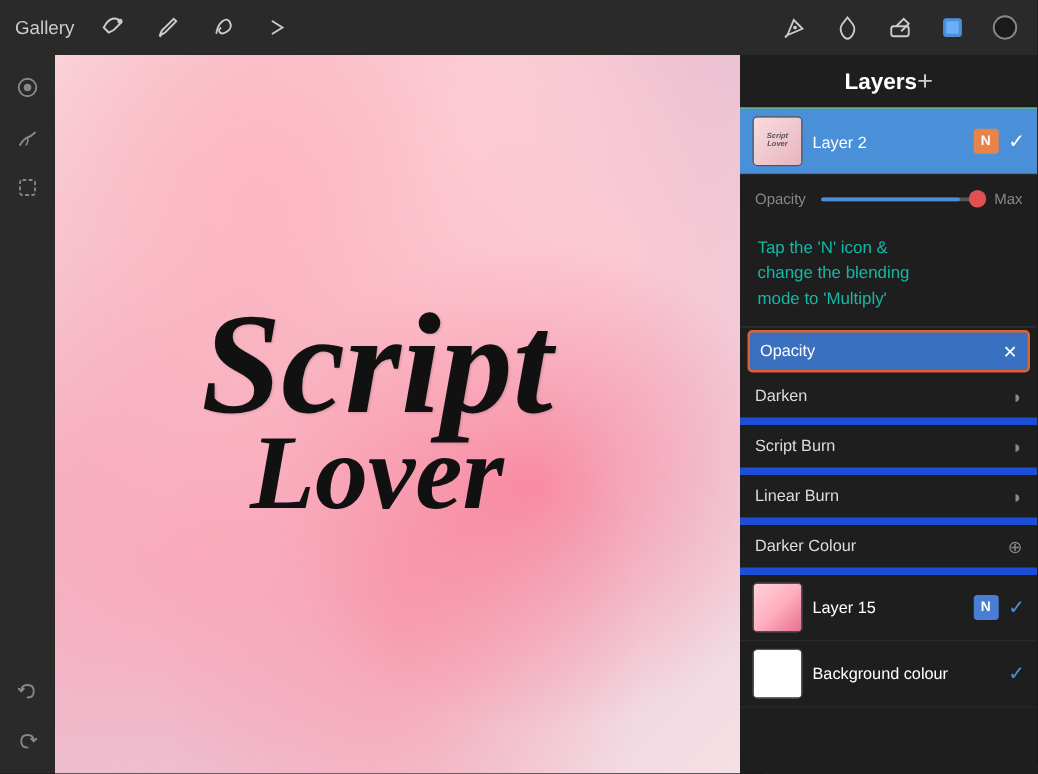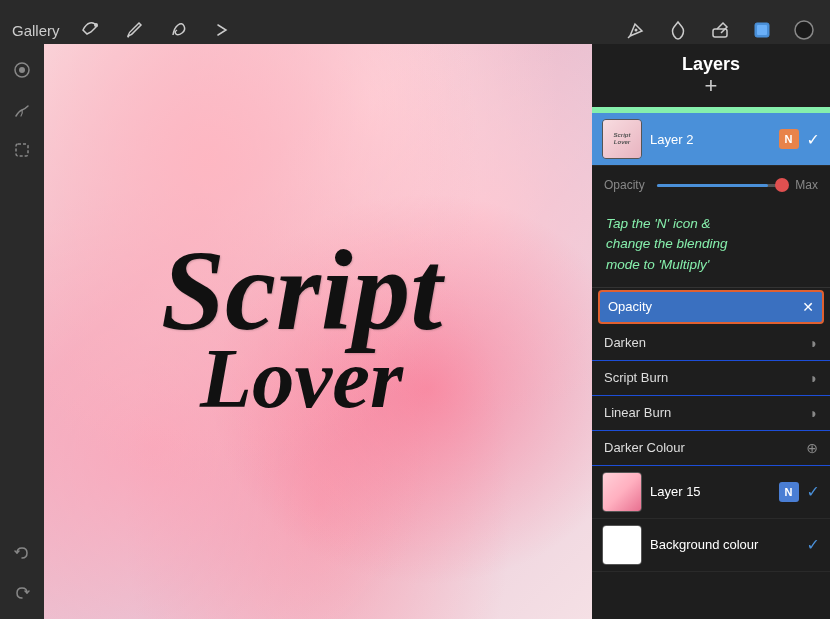--- a/index.html
+++ b/index.html
@@ -9,21 +9,21 @@
       overflow: hidden;
       font-family: -apple-system, BlinkMacSystemFont, 'Helvetica Neue', Arial, sans-serif;
       background: #1a1a1a;
       display: flex;
       flex-direction: column;
     }
 
     
     .toolbar {
       display: flex;
-      align-items: flex-end;
+      align-items: center;
       justify-content: space-between;
       background: #2a2a2a;
       height: 44px;
       padding: 0 12px;
       flex-shrink: 0;
     }
     .toolbar-left {
       display: flex;
       align-items: center;
       gap: 16px;
@@ -116,24 +116,23 @@
       background: #1e1e1e;
       display: flex;
       flex-direction: column;
       flex-shrink: 0;
     }
 
     
     .layers-header {
       display: flex;
       align-items: center;
-      justify-content: flex-start;
+      justify-content: center;
       padding: 10px 14px;
-      border-bottom: 6px solid #86efac;
-      flex-direction: column;
+      border-bottom: 1px solid #86efac;
     }
     .layers-title {
       color: #fff;
       font-size: 18px;
       font-weight: 600;
     }
     .layers-add {
       color: #ccc;
       font-size: 22px;
       cursor: pointer;
@@ -239,33 +238,32 @@
       right: -2px;
       top: -6px;
     }
 
     
     .instruction-box {
       padding: 10px 14px 12px;
       border-bottom: 1px solid #333;
     }
     .instruction-text {
-      color: #86efac;
+      color: #14b8a6;
       font-size: 13.5px;
       line-height: 1.5;
-      font-style: italic;
     }
 
     
     .blend-mode-item {
       display: flex;
       align-items: center;
       justify-content: space-between;
       padding: 9px 12px;
-      border-bottom: 1px solid #1d4ed8;
+      border-bottom: 6px solid #1d4ed8;
       cursor: pointer;
     }
     .blend-mode-item.selected {
       background: #3a70c0;
       border: 2px solid #e06030;
       border-radius: 4px;
       margin: 2px 6px;
       padding: 7px 8px;
     }
     .blend-mode-label {

